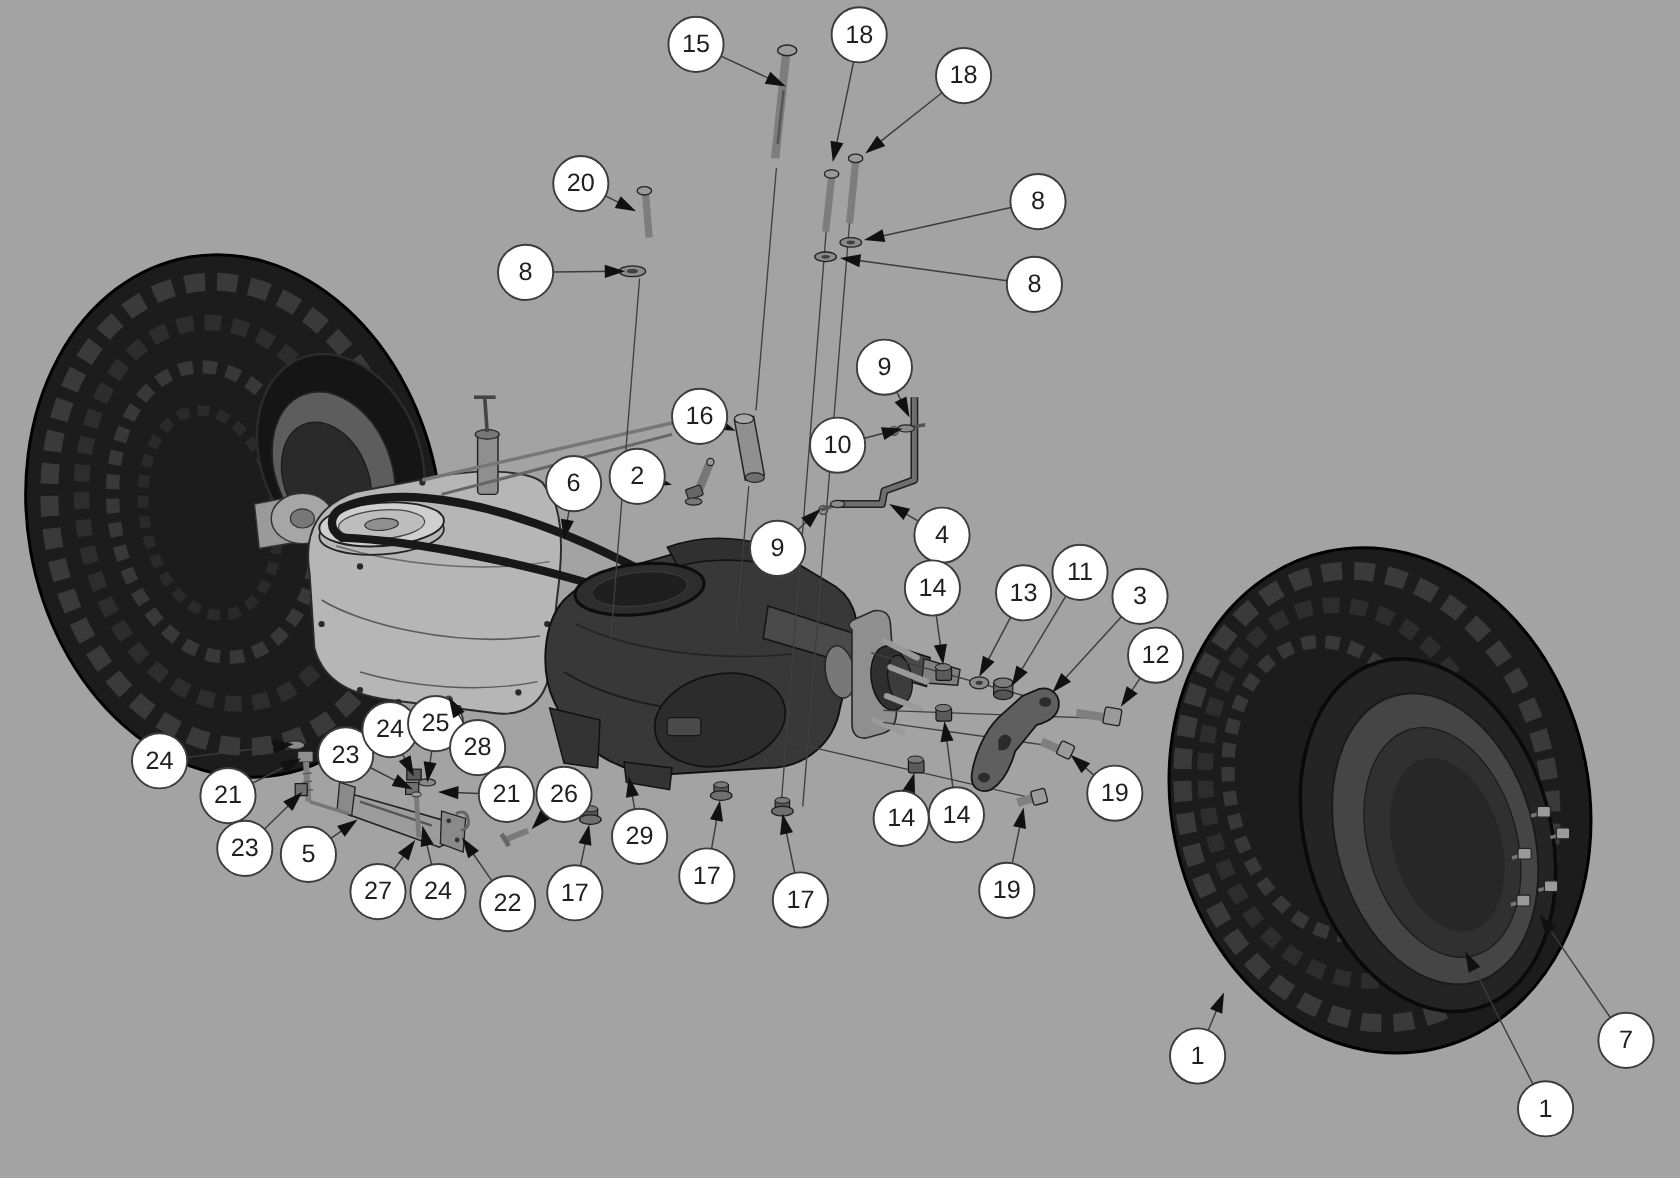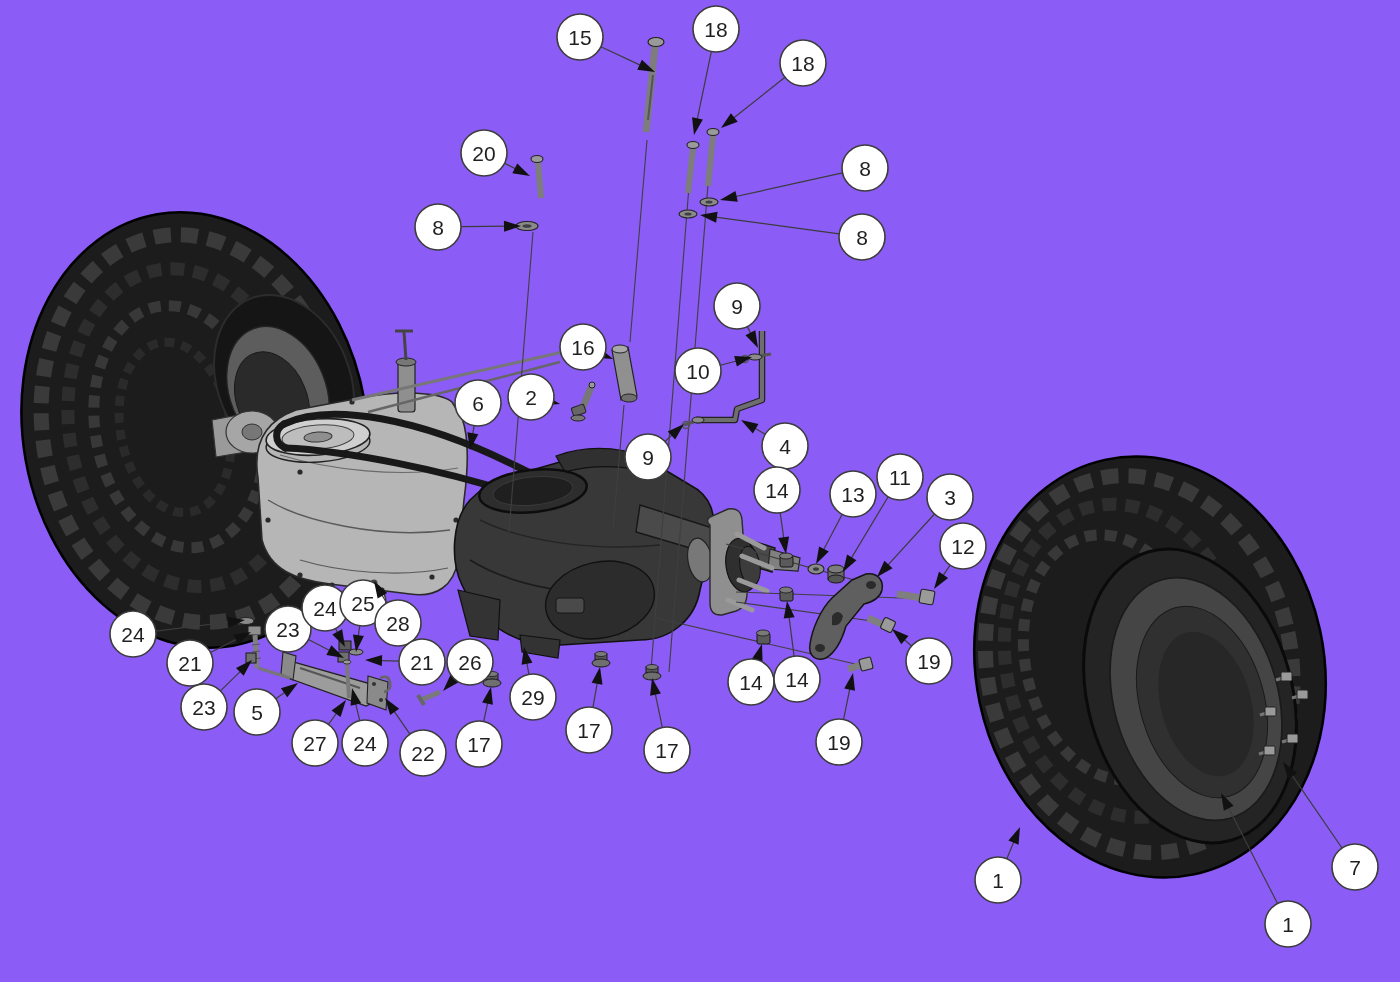--- a/index.html
+++ b/index.html
@@ -1,17 +1,17 @@
 <!DOCTYPE html>
 <html><head>
 <meta charset="utf-8">
 <style>
   html,body{margin:0;padding:0;background:#ffffff;}
   body{font-family:"Liberation Sans", sans-serif;}
-  .stage{position:relative;width:1400px;height:982px;background:#8b5cf6;overflow:hidden;}
+  .stage{position:relative;width:1400px;height:982px;background:#a3a3a3;overflow:hidden;}
   svg{display:block;}
   .callout-text{font-family:"Liberation Sans", sans-serif;font-size:21px;fill:#1f1f1f;}
 </style>
 </head>
 <body>
 
 <div class="stage">
 <svg id="scene" viewBox="0 0 1400 982" width="1400" height="982">
 
   <g>

